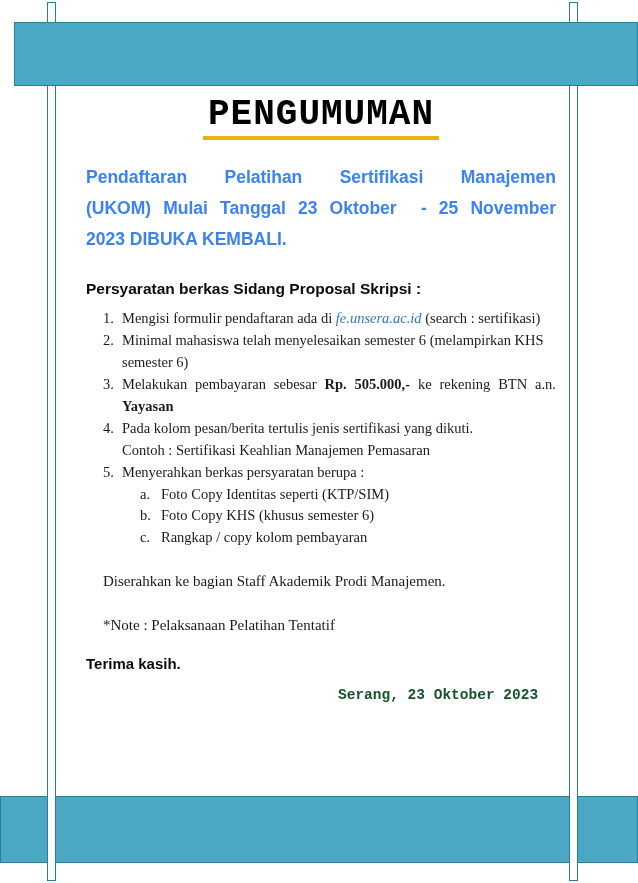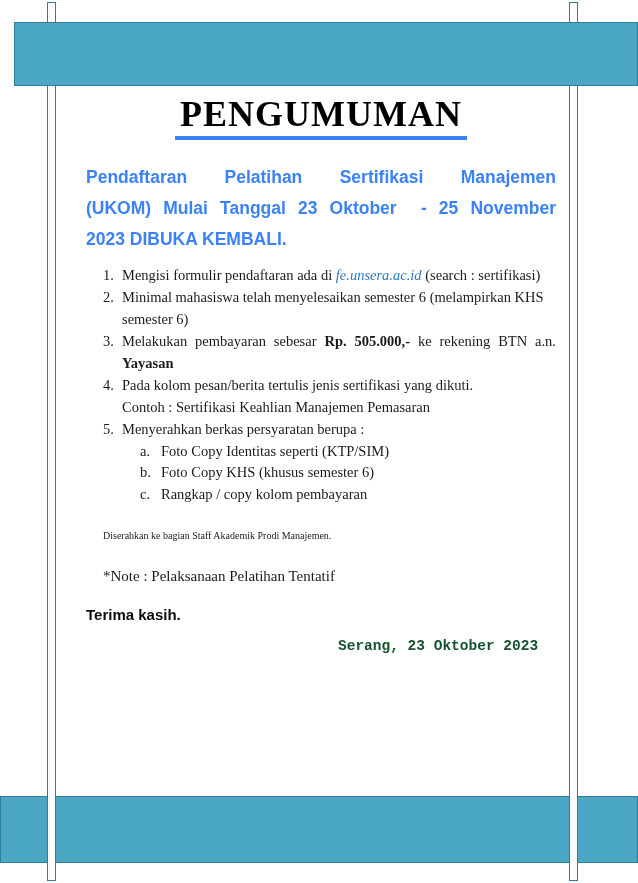--- a/index.html
+++ b/index.html
@@ -37,26 +37,26 @@
     z-index:1;
   }
   
   .content{
     position:absolute;left:86px;top:86px;width:470px;
     z-index:4;
   }
   .title-wrap{text-align:center;margin-top:9px;}
   .title{
     display:inline-block;
-    font-family:Liberation Serif, serif;
+    font-family:Liberation Mono, monospace;
     font-weight:900;
     font-size:36px;
     letter-spacing:1px;
     color:#000;
-    border-bottom:4px solid #3b82f6;
+    border-bottom:4px solid #eab308;
     padding:0 5px 1px 5px;
     line-height:1.1;
   }
   .intro{
     margin-top:22px;
     font-family:"Liberation Sans", sans-serif;
     font-weight:bold;
     font-size:17.5px;
     color:#3b82f6;
     line-height:31px;
@@ -71,21 +71,21 @@
   }
   .list{margin-top:10px;font-size:14.5px;line-height:21.5px;}
   .li{display:flex;margin-bottom:1px;}
   .li .num{flex:0 0 19px;margin-left:17px;}
   .li-body{flex:1;}
   .li-body .just{text-align:justify;text-align-last:justify;}
   .link{color:var(--link);font-style:italic;text-decoration:none;cursor:pointer;}
   b{font-weight:bold;}
   .sub{display:flex;margin-left:18px;}
   .sub .letter{flex:0 0 21px;}
-  .closing{margin-top:25px;margin-left:17px;font-size:10px;}
+  .closing{margin-top:25px;margin-left:17px;font-size:15px;}
   .note{margin-top:27px;margin-left:17px;font-size:15px;}
   .thanks{
     margin-top:21px;
     font-family:"Liberation Sans", sans-serif;
     font-weight:bold;font-size:15px;color:#0b0b0b;
   }
   .signature{margin-top:15px;margin-left:252px;}
   .sig-date{
     font-family:Liberation Mono, monospace;
     font-weight:bold;font-size:14.5px;color:#14532d;
@@ -110,20 +110,21 @@
   <div class="content">
 
     <div class="title-wrap"><span class="title">PENGUMUMAN</span></div>
 
     <div class="intro">
       <div class="just">Pendaftaran Pelatihan Sertifikasi Manajemen</div>
       <div class="just">(UKOM) Mulai Tanggal 23 Oktober &nbsp;- 25 November</div>
       <div>2023 DIBUKA KEMBALI.</div>
     </div>
 
+    <div class="section-heading">Persyaratan berkas Sidang Proposal Skripsi :</div>
 
     <div class="list">
 
       <div class="li">
         <span class="num">1.</span>
         <div class="li-body"><span>Mengisi formulir pendaftaran ada di </span><a class="link">fe.unsera.ac.id</a><span> (search : sertifikasi)</span></div>
       </div>
 
       <div class="li">
         <span class="num">2.</span>

